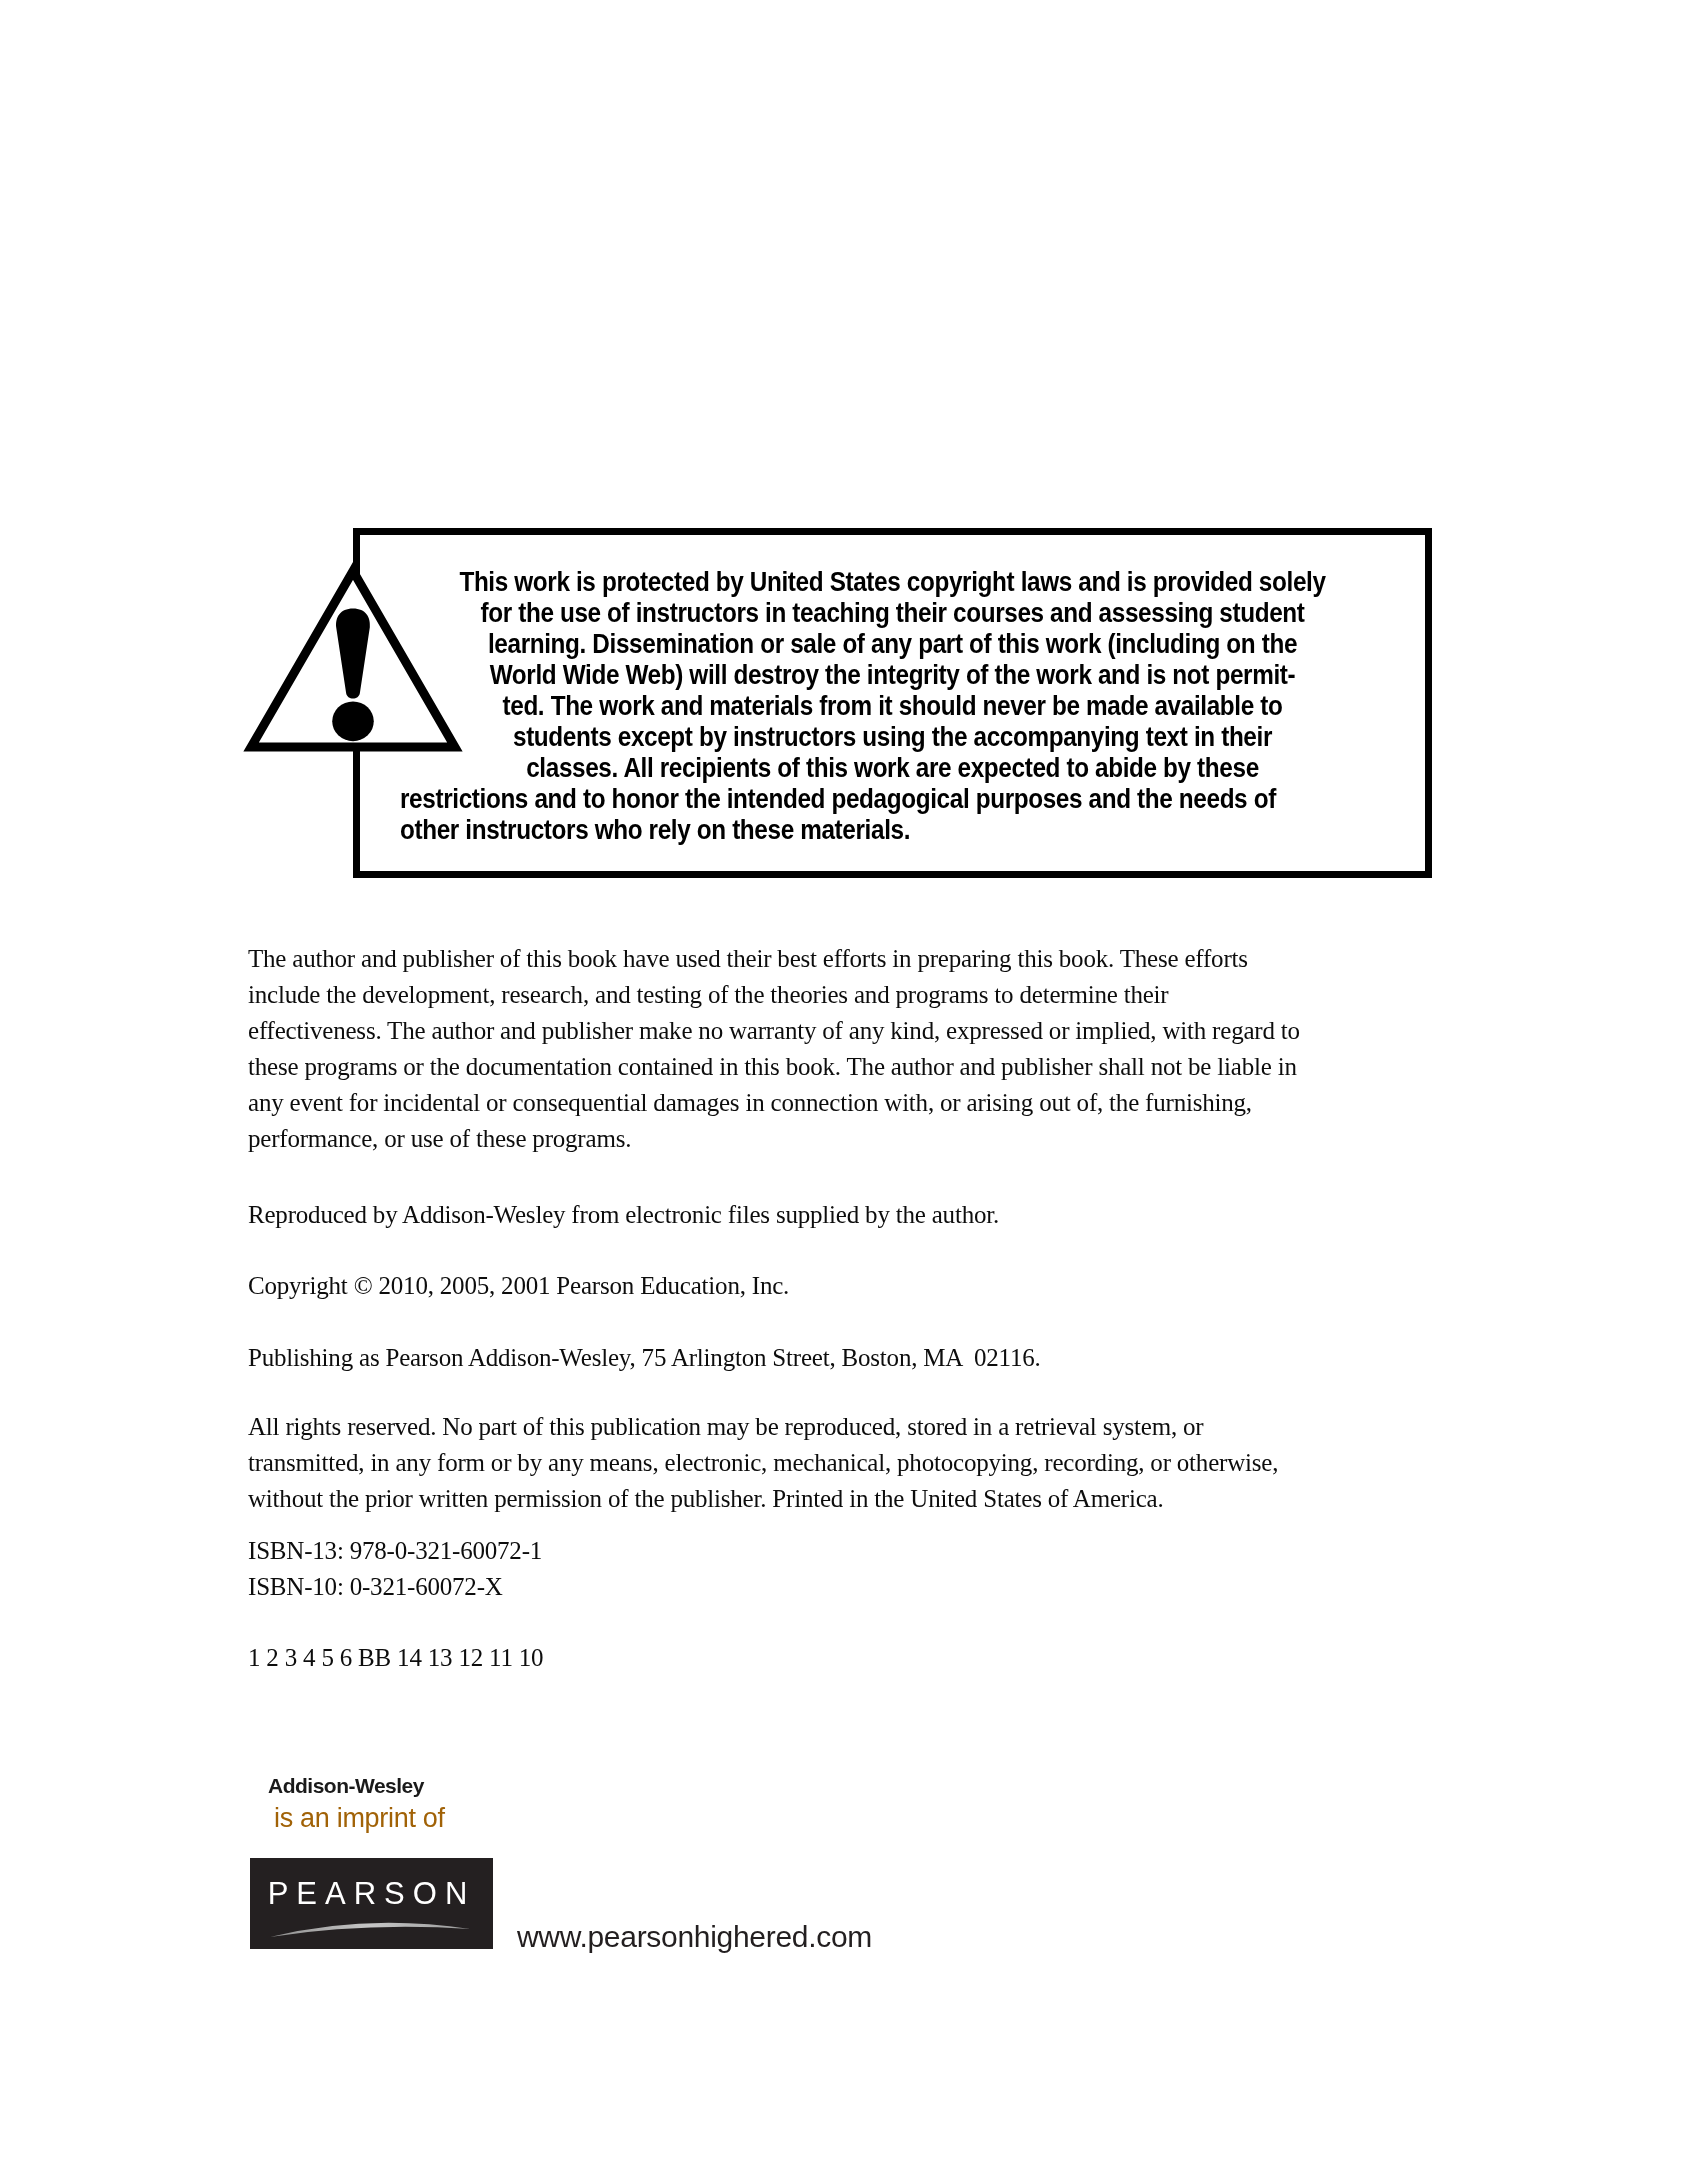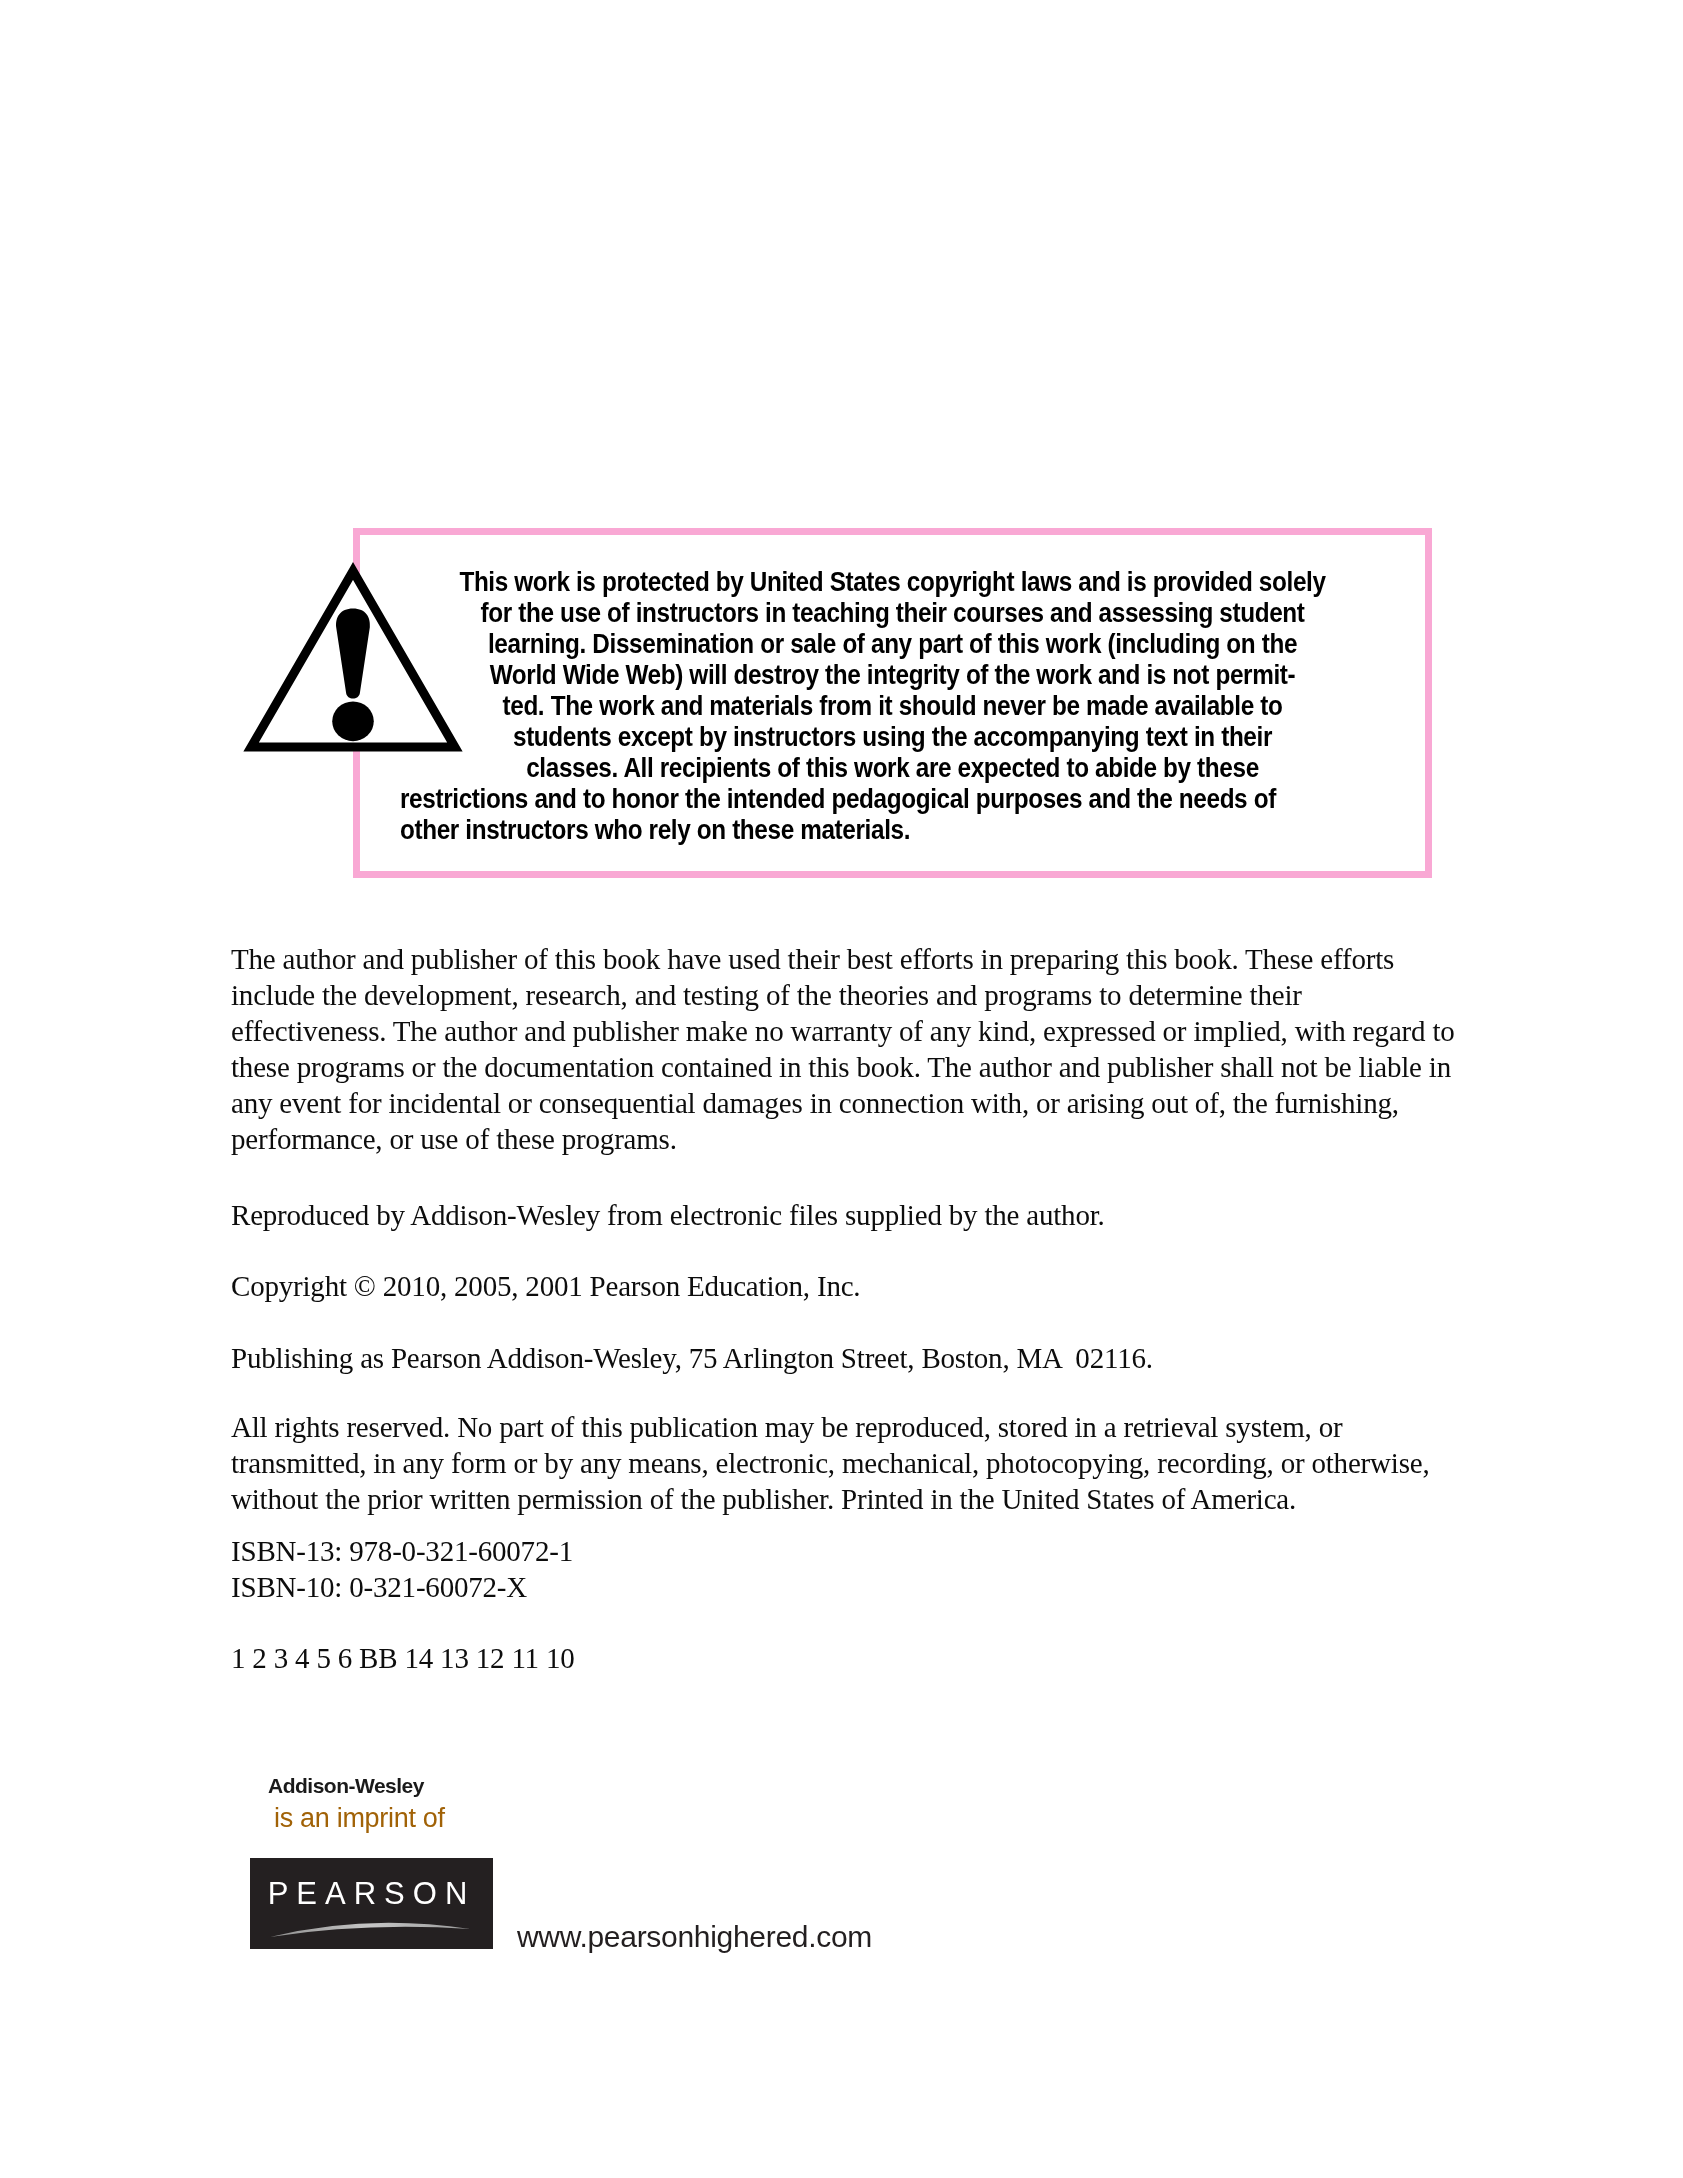--- a/index.html
+++ b/index.html
@@ -17,21 +17,21 @@
     color: #0d0d0d;
   }
 
   
   .warning-box {
     position: absolute;
     left: 353px;
     top: 528px;
     width: 1065px;   
     height: 336px;
-    border: 7px solid #f9a8d4;
+    border: 7px solid #000000;
     background: #ffffff;
   }
   .warning-text {
     position: absolute;
     left: 10px;
     right: 10px;
     top: 32px;
     text-align: center;
     font-family: "Liberation Sans", sans-serif;
     font-weight: bold;
@@ -55,22 +55,22 @@
     left: -115px;     
     top: 30px;        
     width: 216px;
     height: 188px;
     overflow: visible;
   }
 
   
   .para {
     position: absolute;
-    left: 231px;
-    font-size: 29px;
+    left: 248px;
+    font-size: 25px;
     line-height: 36px;
     letter-spacing: -0.2px;
     color: #0d0d0d;
   }
   .body-line { white-space: pre-wrap; }
 
   
   .imprint-name {
     position: absolute;
     left: 268px;

